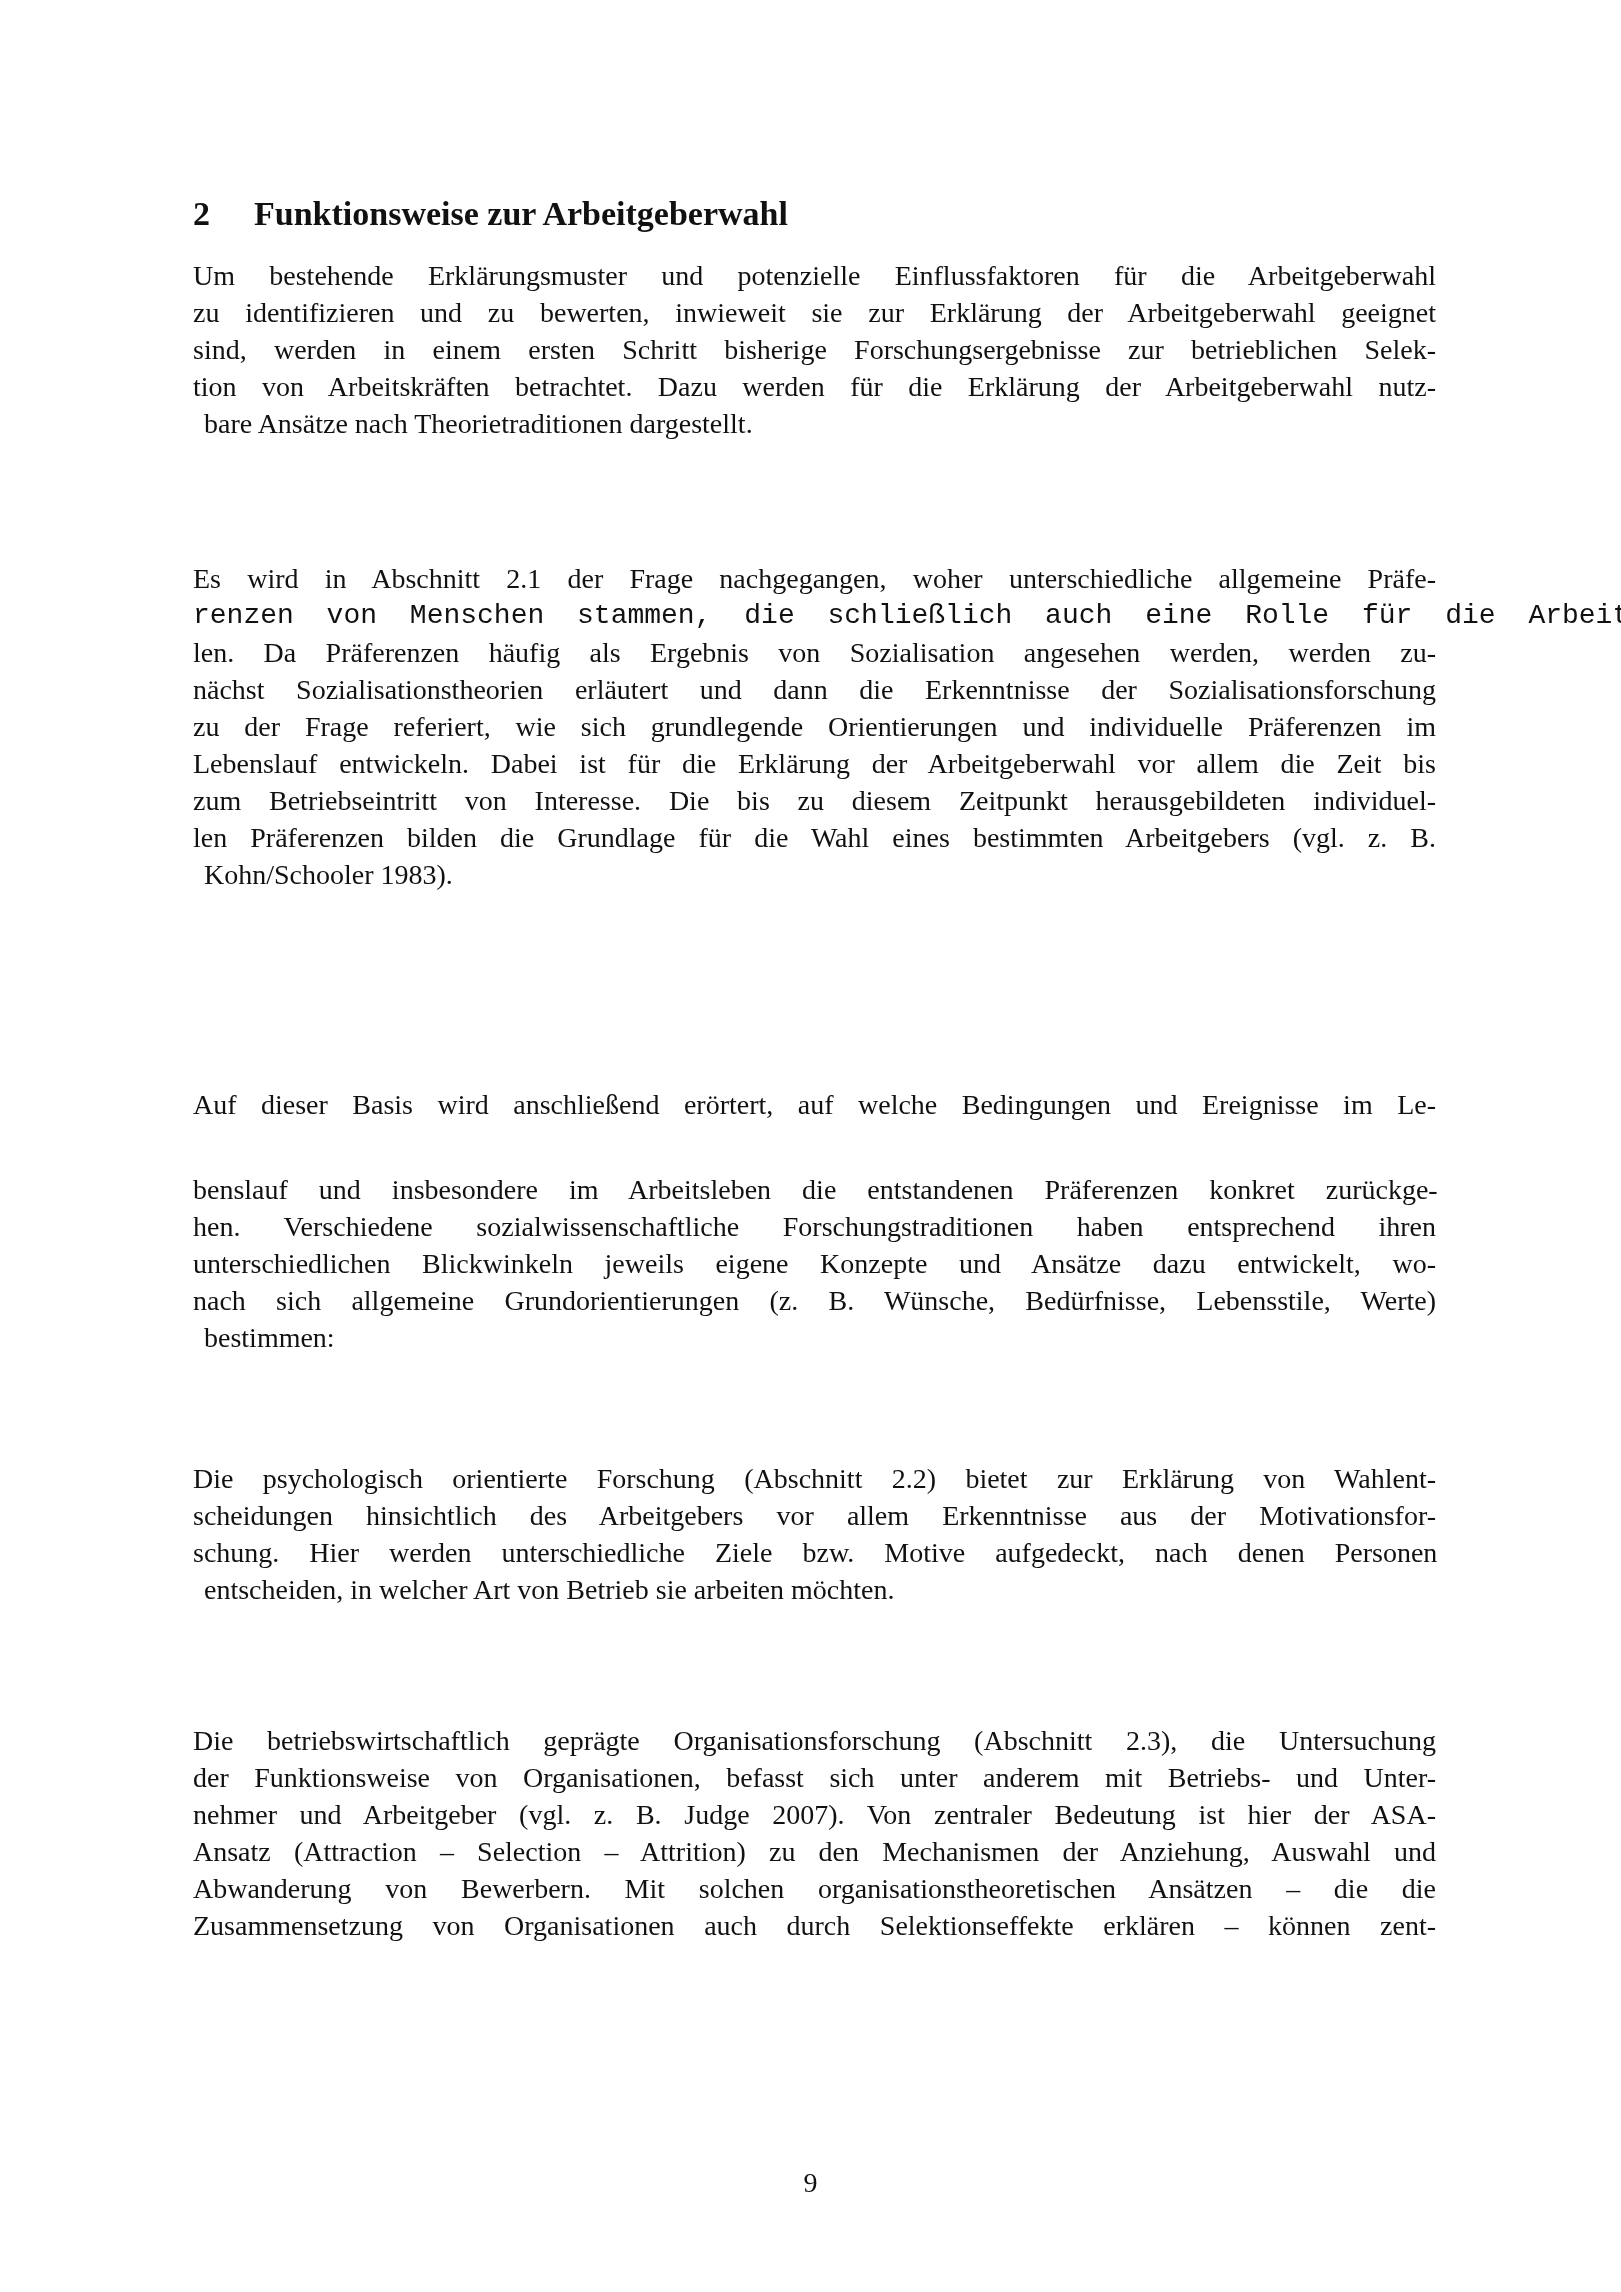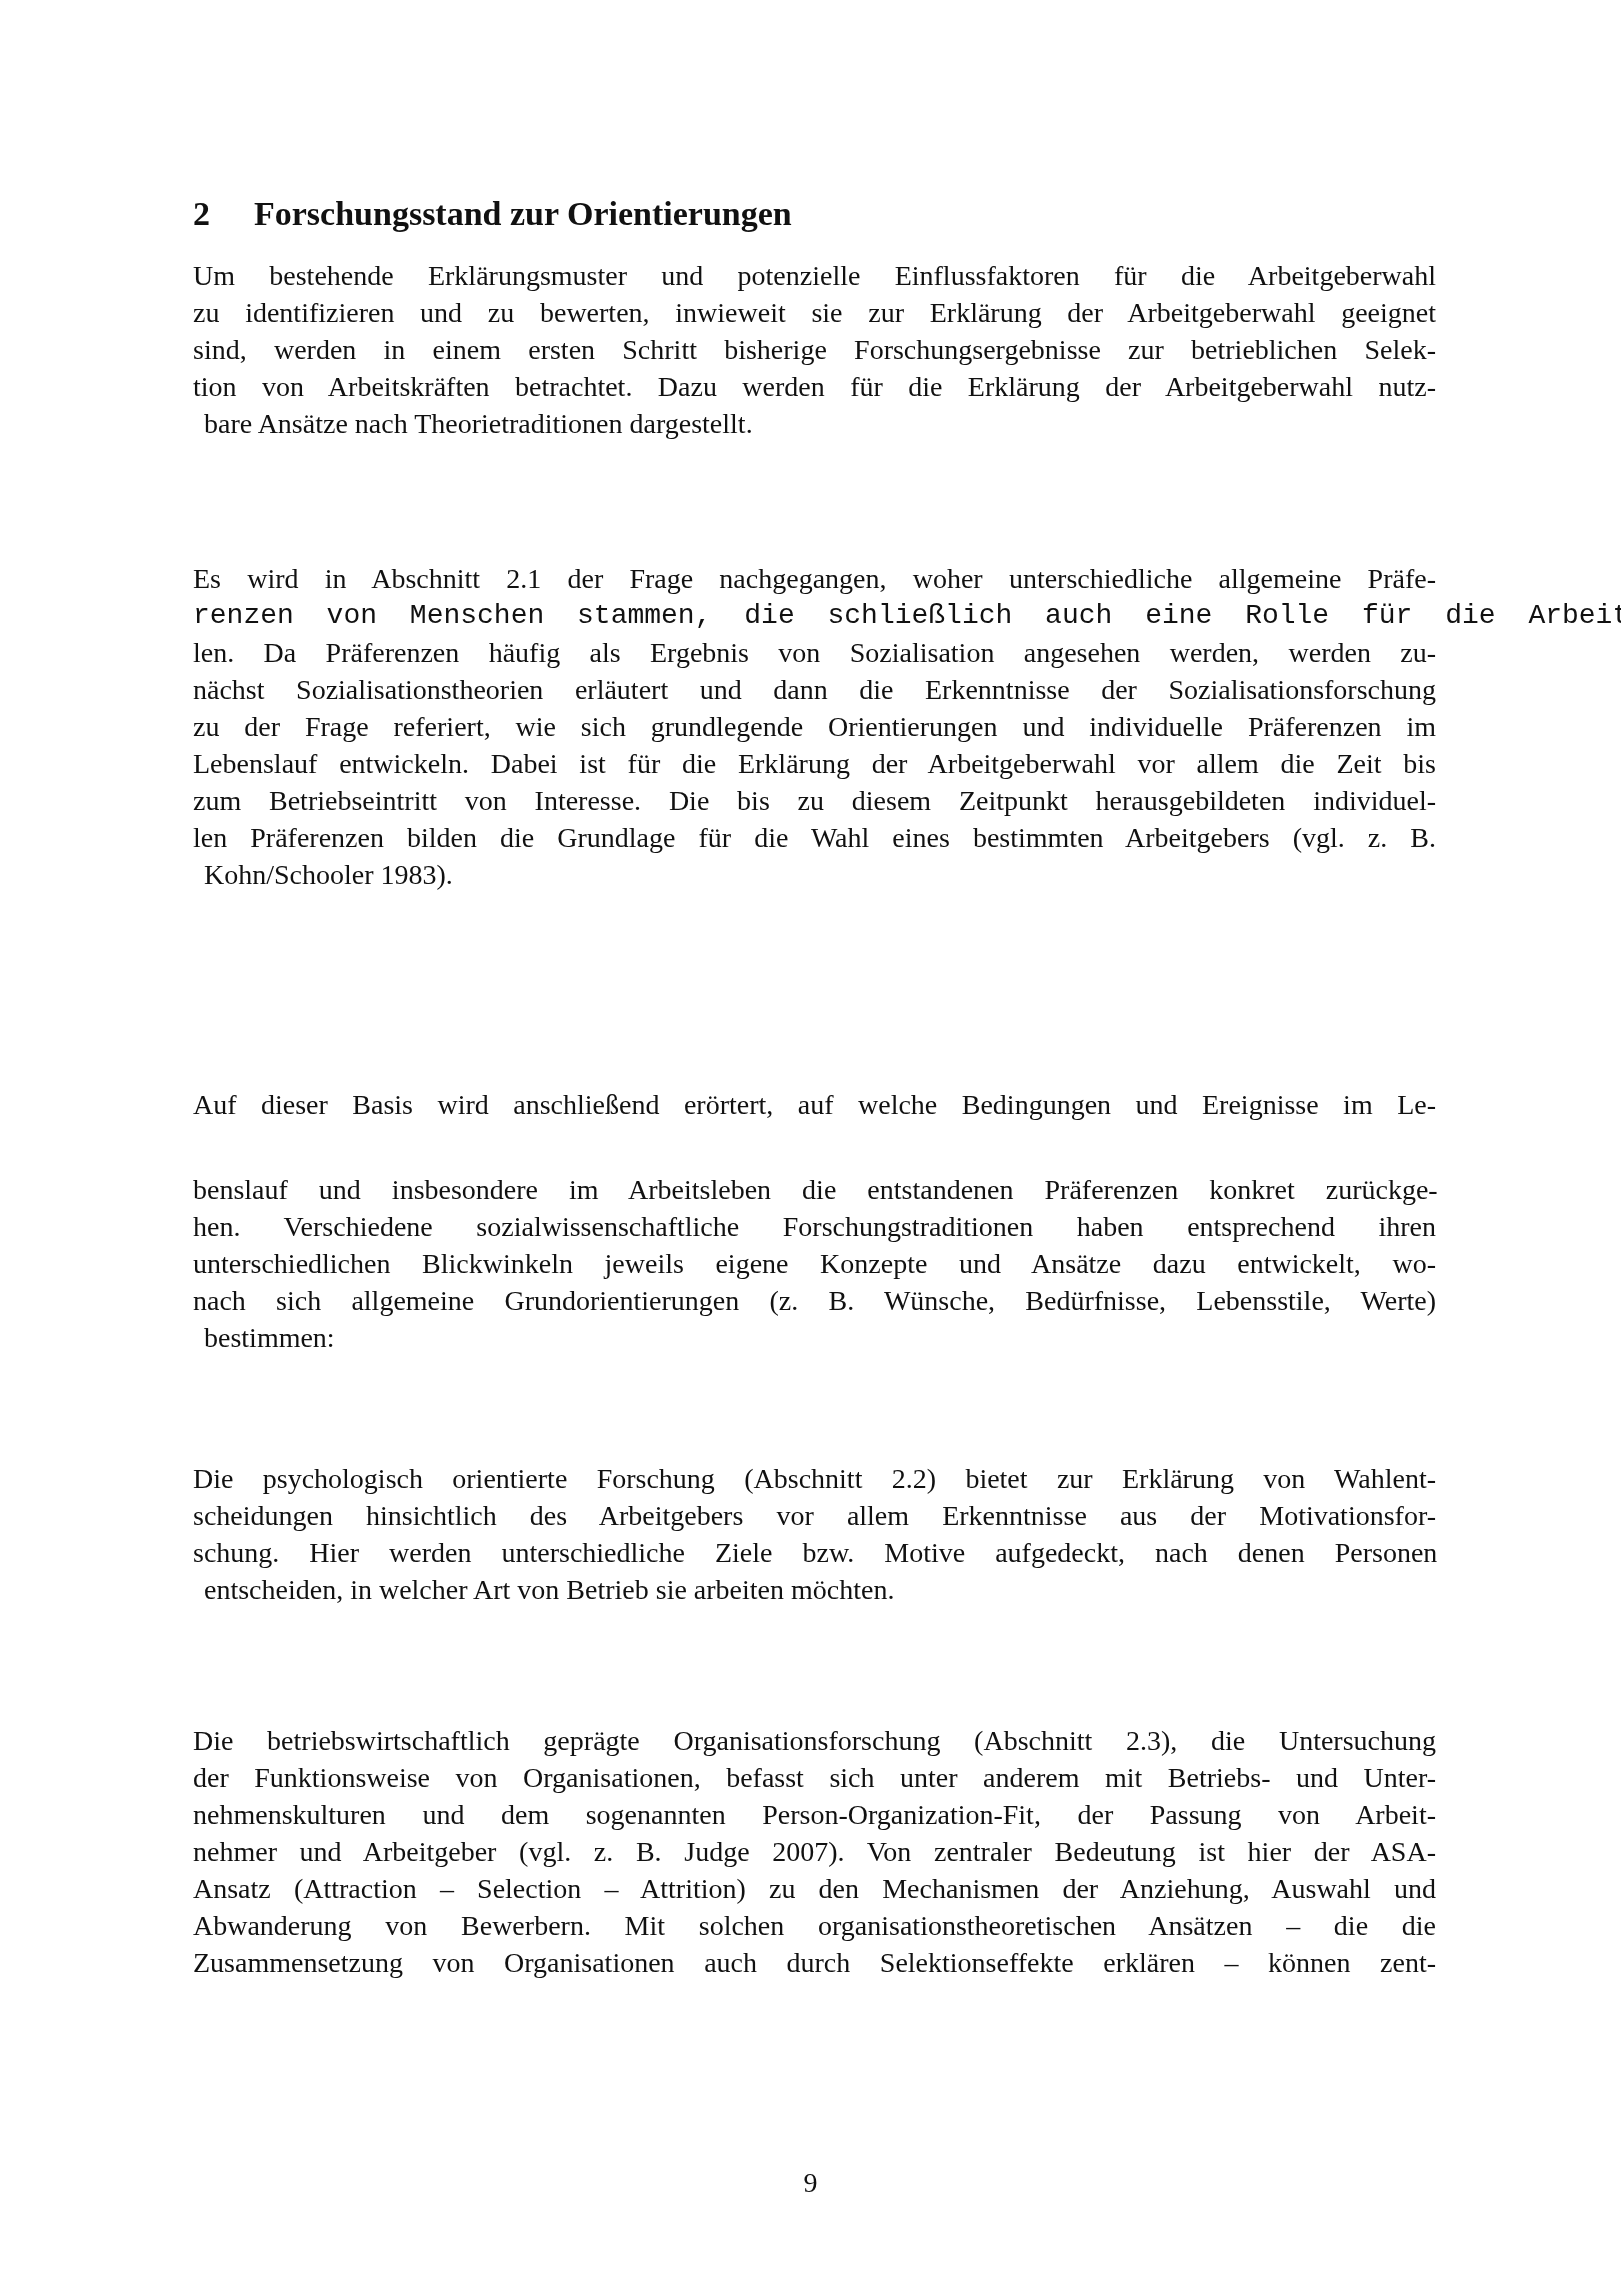--- a/index.html
+++ b/index.html
@@ -22,21 +22,21 @@
   .pagenum {
     position: absolute; left: 0; width: 1621px; top: 2164px; text-align: center;
     font-size: 28px; line-height: 37px;
   }
 </style>
 </head>
 <body>
 
 <div class="page">
   <h2 class="heading">
-    <span class="num">2</span><span>Forschungsstand zur Orientierungen</span>
+    <span class="num">2</span><span>Funktionsweise zur Arbeitgeberwahl</span>
   </h2>
 
   <div class="para" style="top:257px">
       <span class="line" style="word-spacing: 27px; display: block;">Um bestehende Erklärungsmuster und potenzielle Einflussfaktoren für die Arbeitgeberwahl</span>
       <span class="line" style="word-spacing: 18.6px; display: block;">zu identifizieren und zu bewerten, inwieweit sie zur Erklärung der Arbeitgeberwahl geeignet</span>
       <span class="line" style="word-spacing: 20px; display: block;">sind, werden in einem ersten Schritt bisherige Forschungsergebnisse zur betrieblichen Selek-</span>
       <span class="line" style="word-spacing: 18.4px; display: block;">tion von Arbeitskräften betrachtet. Dazu werden für die Erklärung der Arbeitgeberwahl nutz-</span>
       <span class="line last">bare Ansätze nach Theorietraditionen dargestellt.</span>
     </div>
   <div class="para" style="top:560px">
@@ -60,21 +60,20 @@
     </div>
   <div class="para" style="top:1460px">
       <span class="line" style="word-spacing: 22px; display: block;">Die psychologisch orientierte Forschung (Abschnitt 2.2) bietet zur Erklärung von Wahlent-</span>
       <span class="line" style="word-spacing: 26px; display: block;">scheidungen hinsichtlich des Arbeitgebers vor allem Erkenntnisse aus der Motivationsfor-</span>
       <span class="line" style="word-spacing: 23px; display: block;">schung. Hier werden unterschiedliche Ziele bzw. Motive aufgedeckt, nach denen Personen</span>
       <span class="line last">entscheiden, in welcher Art von Betrieb sie arbeiten möchten.</span>
     </div>
   <div class="para" style="top:1722px">
       <span class="line" style="word-spacing: 26.5px; display: block;">Die betriebswirtschaftlich geprägte Organisationsforschung (Abschnitt 2.3), die Untersuchung</span>
       <span class="line" style="word-spacing: 18.4px; display: block;">der Funktionsweise von Organisationen, befasst sich unter anderem mit Betriebs- und Unter-</span>
-      <span class="line" style="word-spacing: 29px; display: block;">nehmenskulturen und dem sogenannten Person-Organization-Fit, der Passung von Arbeit-</span>
       <span class="line" style="word-spacing: 15.5px; display: block;">nehmer und Arbeitgeber (vgl. z. B. Judge 2007). Von zentraler Bedeutung ist hier der ASA-</span>
       <span class="line" style="word-spacing: 16px; display: block;">Ansatz (Attraction – Selection – Attrition) zu den Mechanismen der Anziehung, Auswahl und</span>
       <span class="line" style="word-spacing: 26.6px; display: block;">Abwanderung von Bewerbern. Mit solchen organisationstheoretischen Ansätzen – die die</span>
       <span class="line" style="word-spacing: 22.4px; display: block;">Zusammensetzung von Organisationen auch durch Selektionseffekte erklären – können zent-</span>
     </div>
 
   <div class="pagenum">9</div>
 </div>
 
 

